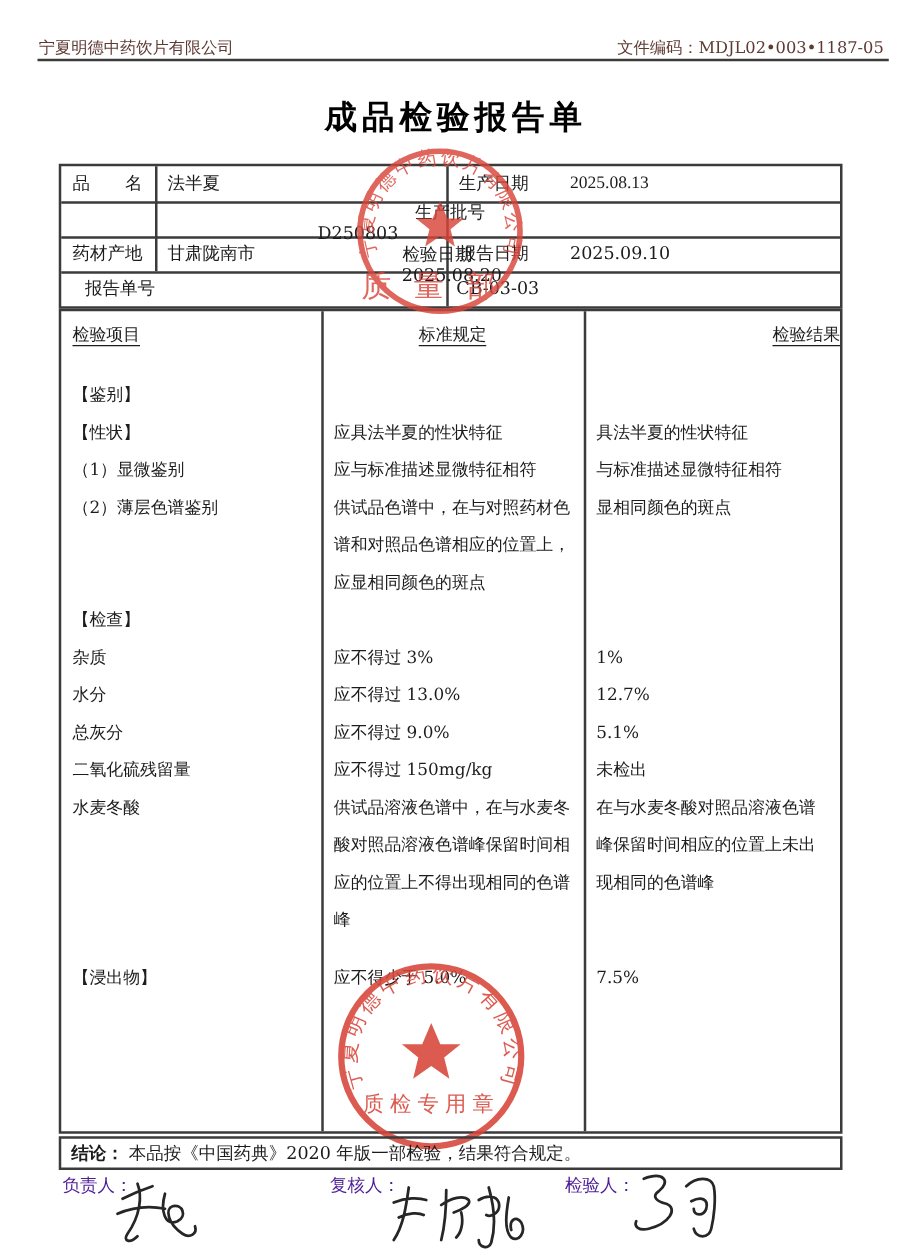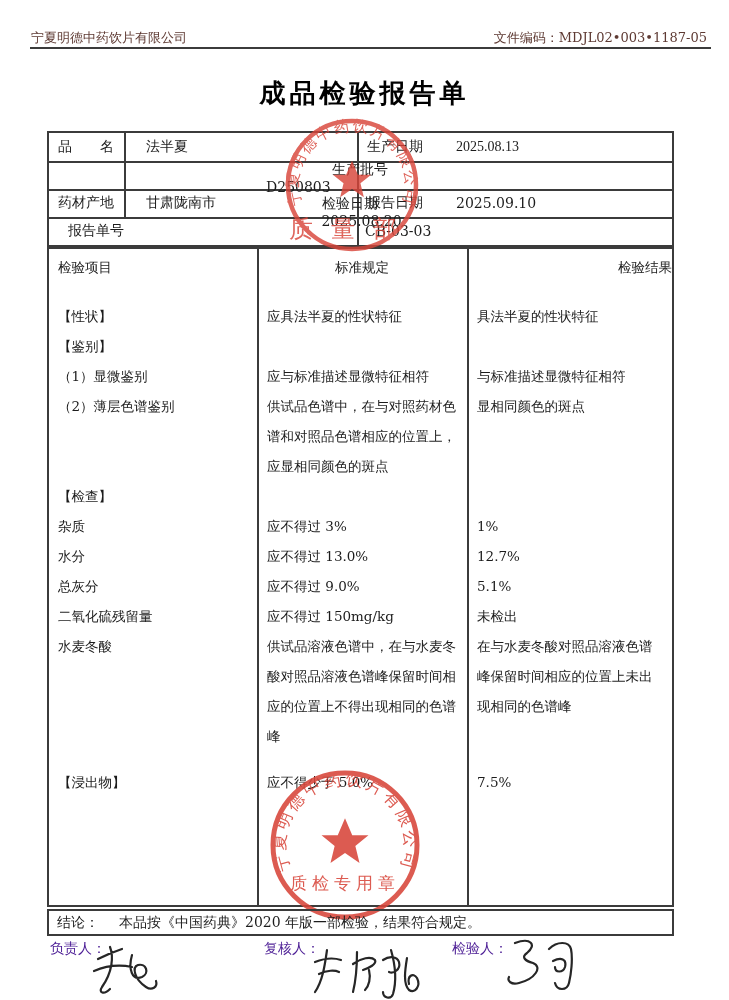--- a/index.html
+++ b/index.html
@@ -19,49 +19,49 @@
               border:2px solid #3b3b3b;box-sizing:border-box;font-size:14px;}
   .iline{position:absolute;background:#3b3b3b;}
   .ih1{left:0;right:0;top:28px;height:1.5px;}
   .ih2{left:0;right:0;top:56px;height:1.5px;}
   .ih3{left:0;right:0;top:84px;height:1.5px;}
   .iv1{left:75px;top:0;width:1.5px;height:84px;}
   .iv2{left:308px;top:0;width:1.5px;height:112px;}
   .irow{position:absolute;left:0;right:0;height:28px;display:flex;align-items:center;}
   .irow.r1{top:0;font-family:Liberation Serif, serif;} .irow.r2{top:28px;flex-direction:column;} .irow.r3{top:56px;} .irow.r4{top:84px;}
   .ilabel{width:75px;padding-left:9px;box-sizing:border-box;}
-  .ivalue{width:233px;padding-left:22px;box-sizing:border-box;}
+  .ivalue{width:233px;padding-left:10px;box-sizing:border-box;}
   .irlabel{width:97px;padding-left:10px;box-sizing:border-box;}
   .irvalue{flex:1;padding-left:2px;}
   .ilabel4{width:308px;padding-left:19px;box-sizing:border-box;}
   .ir4value{padding-left:8px;}
 
   
   .main-table{position:absolute;left:47px;top:247px;width:627px;height:660px;
               border:2px solid #3b3b3b;box-sizing:border-box;font-size:13.5px;}
   .mt-v{position:absolute;top:0;bottom:0;width:1.5px;background:#3b3b3b;}
   .mtv1{left:208px;} .mtv2{left:418px;}
   .mt-header{position:absolute;top:10px;left:0;right:0;display:flex;}
-  .mth{text-underline-offset:4px;}
+  .mth{text-decoration:underline;text-underline-offset:4px;}
   .mth1{width:208px;padding-left:9px;box-sizing:border-box;}
   .mth2{width:210px;text-align:center;box-sizing:border-box;}
   .mth3{flex:1;text-align:right;}
   .trows{position:absolute;top:40px;left:0;right:0;}
   .trow{display:flex;line-height:30px;}
   .trow:nth-child(1){margin-top:12px;}
   .trow:nth-child(11){margin-top:16px;}
   .tc1{width:208px;padding-left:9px;box-sizing:border-box;}
   .tc2{width:210px;padding-left:10px;padding-right:5px;box-sizing:border-box;}
   .tc3{flex:1;padding-left:10px;padding-right:8px;}
 
   
   .conclusion{position:absolute;left:47px;top:909px;width:627px;height:27px;
               border:2px solid #3b3b3b;box-sizing:border-box;display:flex;
               align-items:center;font-size:14px;padding-left:8px;}
-  .conclusion .clabel{font-weight:normal;margin-right:20px;}
+  .conclusion .clabel{font-weight:bold;margin-right:4px;}
 
   
   .sig-label{position:absolute;font-size:14px;color:#4c1d95;}
   .sigl1{left:50px;top:940px;} .sigl2{left:264px;top:940px;} .sigl3{left:452px;top:940px;}
   .sig-svg{position:absolute;}
   .sigs1{left:88px;top:943px;} .sigs2{left:305px;top:940px;} .sigs3{left:497px;top:933px;}
   .sig-svg path{stroke:#262626;stroke-width:2.2;fill:none;stroke-linecap:round;stroke-linejoin:round;}
 
   
   .stamp{position:absolute;pointer-events:none;}
@@ -116,28 +116,28 @@
   <div class="main-table">
     <div class="mt-v mtv1"></div>
     <div class="mt-v mtv2"></div>
     <div class="mt-header">
       <div class="mth1"><span class="mth">检验项目</span></div>
       <div class="mth2"><span class="mth">标准规定</span></div>
       <div class="mth3"><span class="mth">检验结果</span></div>
     </div>
     <div class="trows">
         <div class="trow">
+          <div class="tc1">【鉴别】</div>
+          <div class="tc2"></div>
+          <div class="tc3"></div>
+        </div>
+        <div class="trow">
           <div class="tc1">【性状】</div>
           <div class="tc2">应具法半夏的性状特征</div>
           <div class="tc3">具法半夏的性状特征</div>
-        </div>
-        <div class="trow">
-          <div class="tc1">【鉴别】</div>
-          <div class="tc2"></div>
-          <div class="tc3"></div>
         </div>
         <div class="trow">
           <div class="tc1">（1）显微鉴别</div>
           <div class="tc2">应与标准描述显微特征相符</div>
           <div class="tc3">与标准描述显微特征相符</div>
         </div>
         <div class="trow">
           <div class="tc1">（2）薄层色谱鉴别</div>
           <div class="tc2">供试品色谱中，在与对照药材色谱和对照品色谱相应的位置上，应显相同颜色的斑点</div>
           <div class="tc3">显相同颜色的斑点</div>

